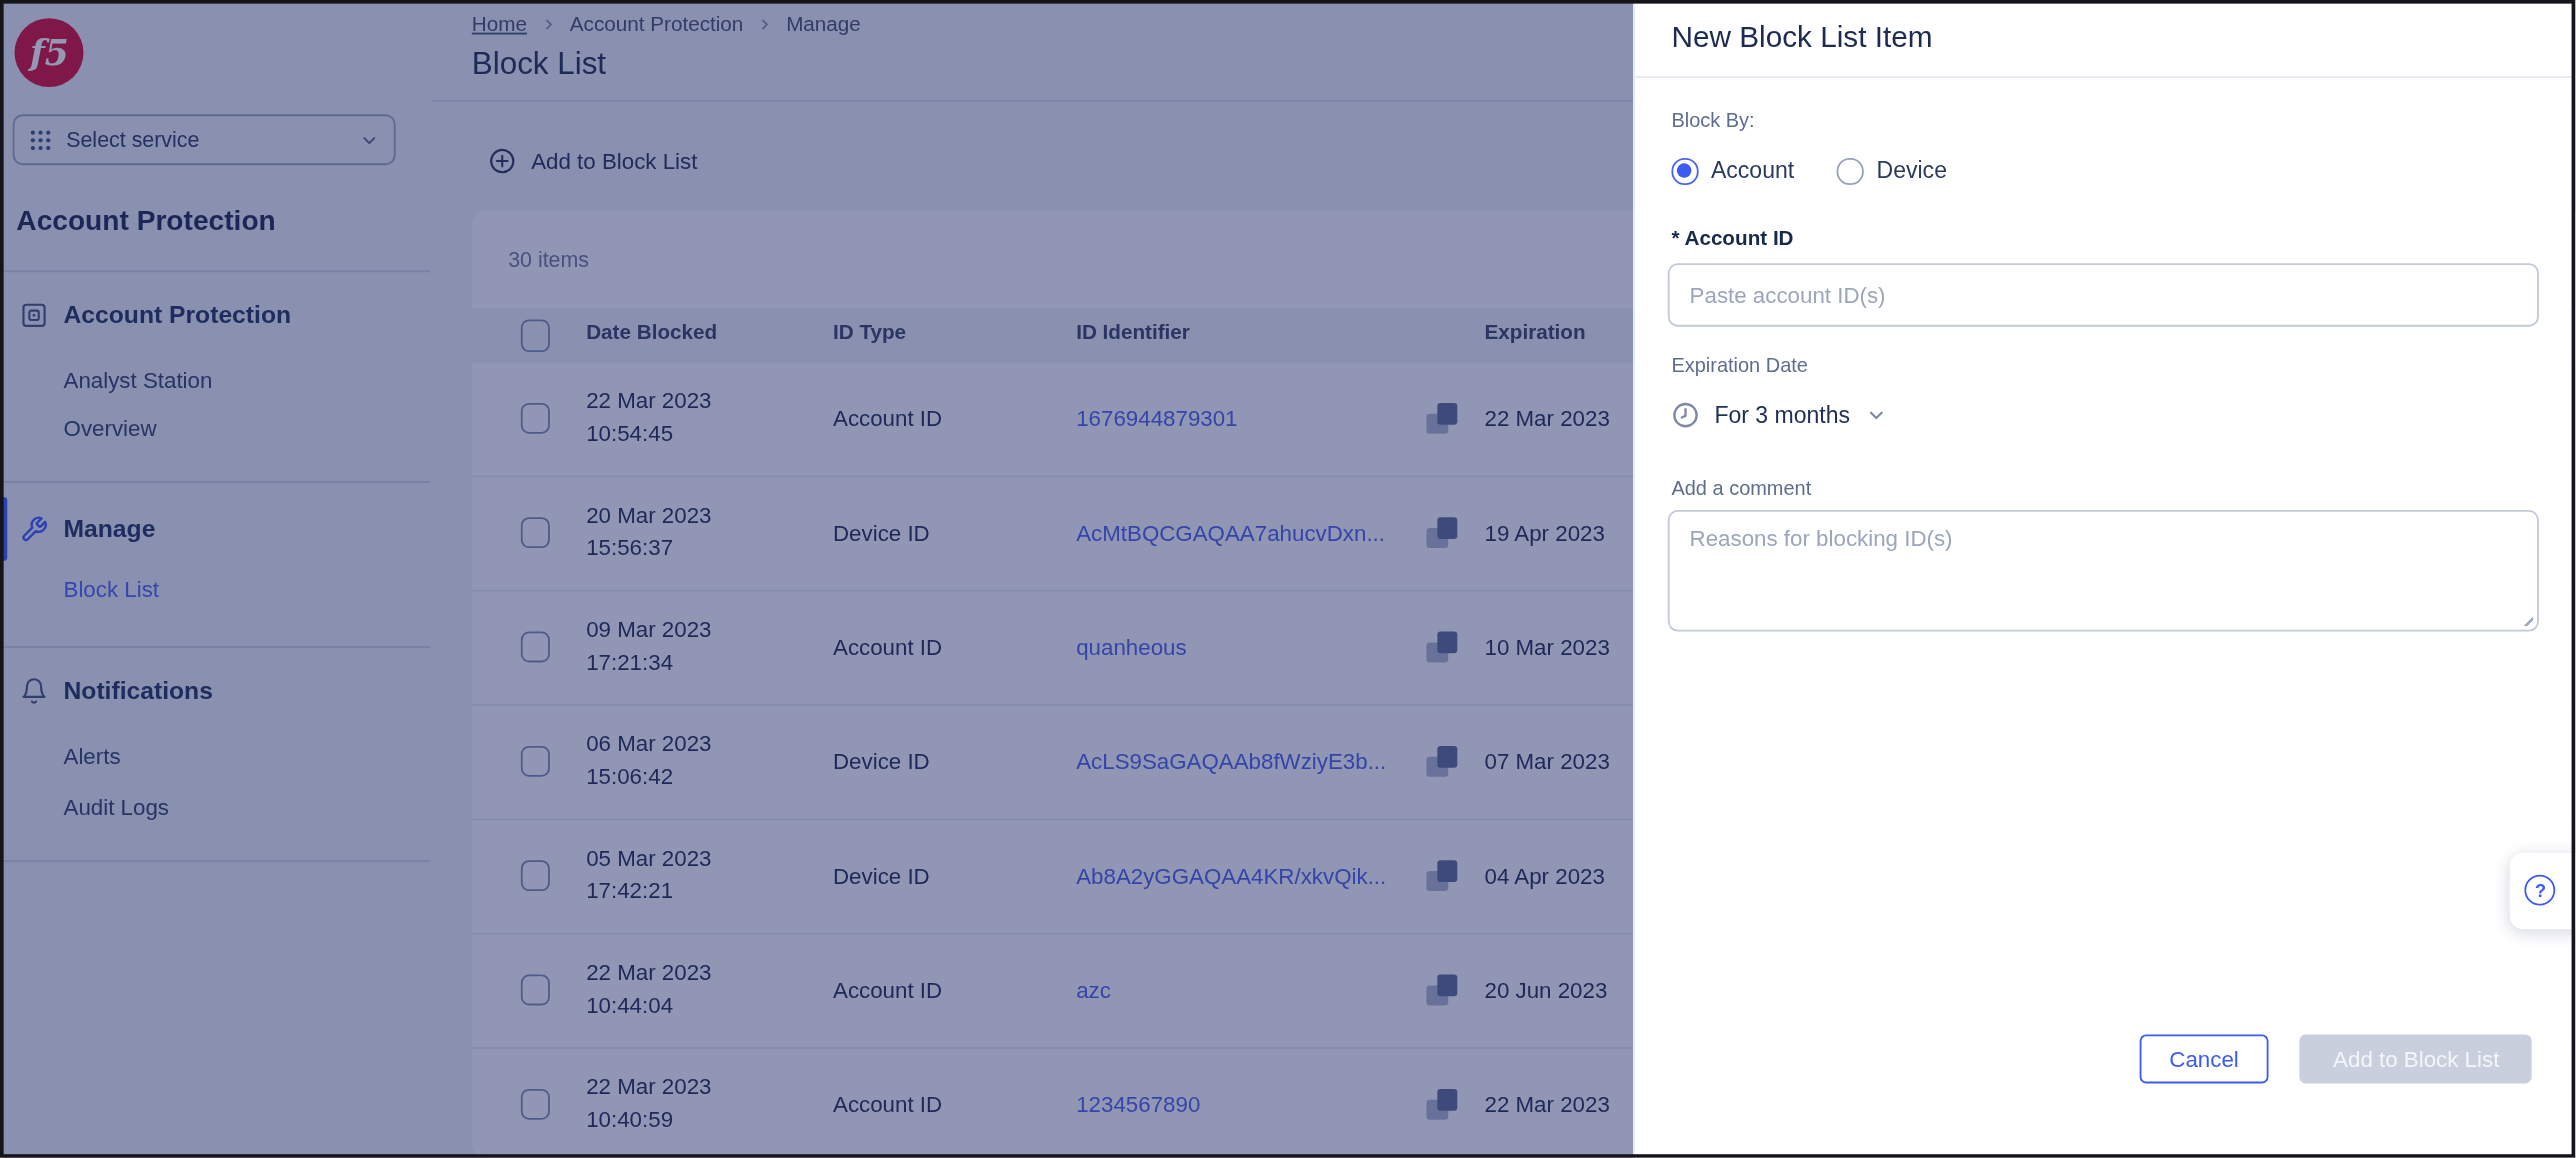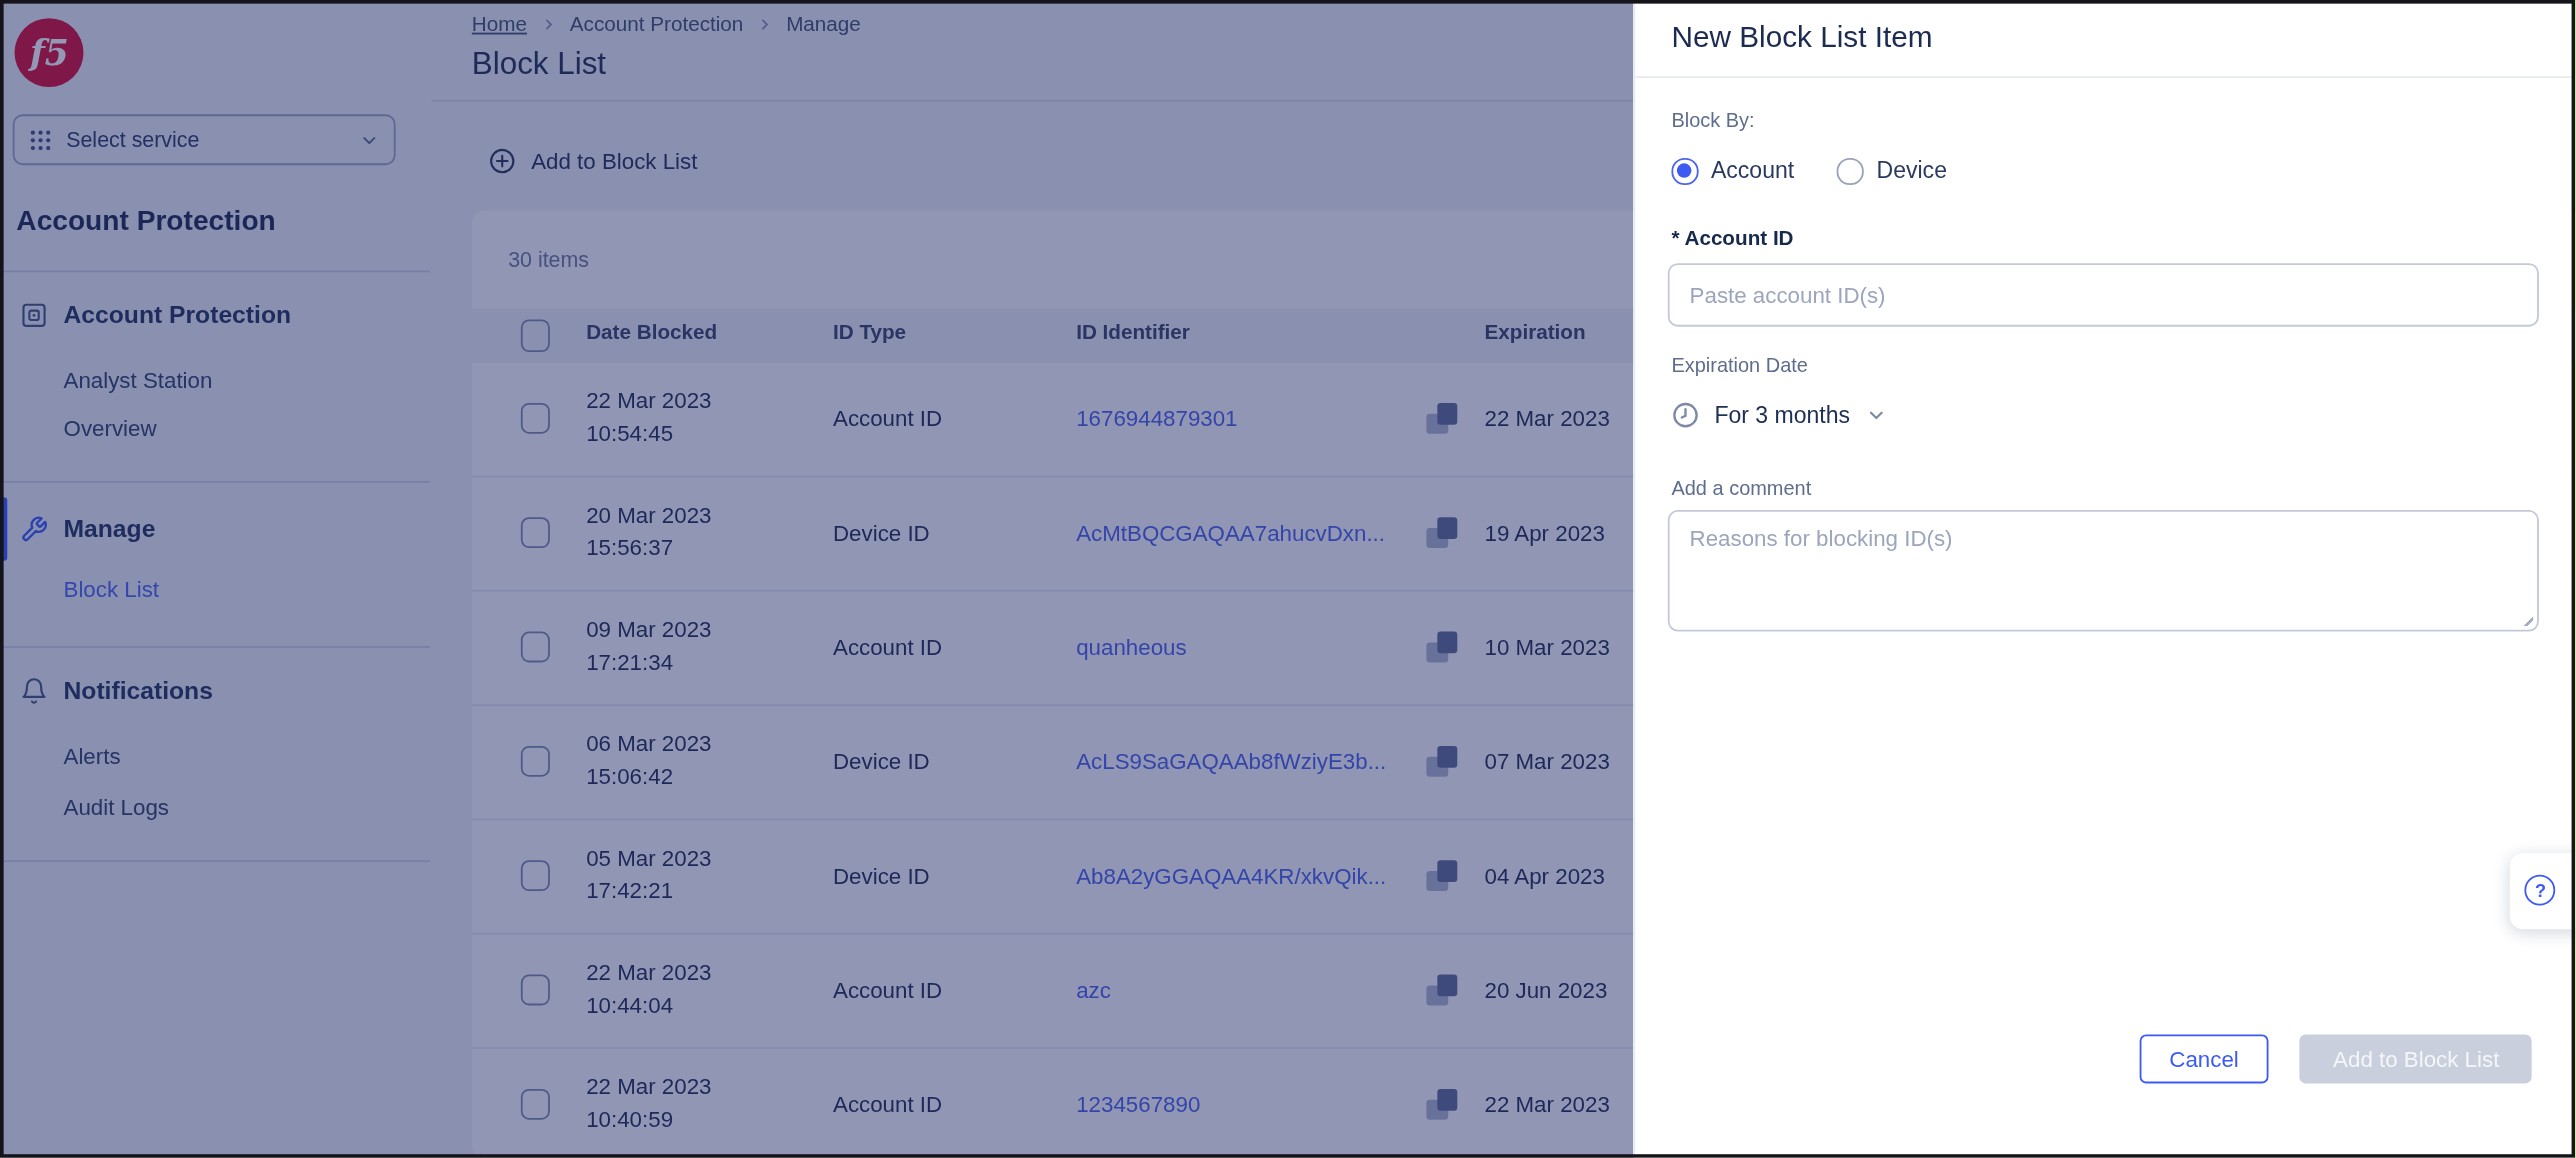--- a/index.html
+++ b/index.html
@@ -1,17 +1,17 @@
 <!DOCTYPE html>
 <html style="font-size:14.5px"><head>
 <meta charset="utf-8">
 <style>
   html,body{margin:0;padding:0;background:#14141a;}
   body{font-family:"Liberation Sans",sans-serif;-webkit-font-smoothing:antialiased;}
-  .viewport{position:relative;width:2576px;height:1158px;overflow:hidden;background:#bef264;}
+  .viewport{position:relative;width:2576px;height:1158px;overflow:hidden;background:#eab308;}
   .stage{position:absolute;left:0;top:0;width:1419px;height:638px;transform:scale(1.8148);transform-origin:0 0;background:#eef0f5;overflow:hidden;}
 
   
   .sidebar{position:absolute;left:0;top:0;width:238px;height:638px;background:#eef0f5;border-right:0.9px solid #d5dae5;}
   .logo{position:absolute;left:8.2px;top:10px;width:38px;height:38px;border-radius:50%;background:#d90e33;display:flex;align-items:center;justify-content:center;color:#fff;font-family:"DejaVu Serif",serif;font-style:italic;font-weight:bold;font-size:19px;line-height:1;}
   .svc-box{position:absolute;left:7.3px;top:63px;width:211px;height:28px;border:0.9px solid #9aa6c0;border-radius:5.5px;display:flex;align-items:center;padding:0 8.2px;box-sizing:border-box;cursor:pointer;}
   .svc-box .lbl-sel{font-size:11.8px;color:#2c3c64;margin-left:7.3px;flex:1;}
   .svc-title{position:absolute;left:9px;top:113px;font-size:15.5px;font-weight:bold;color:#1b2b4f;}
   .sb-div{position:absolute;left:0;width:237px;border-top:0.9px solid #cdd3e0;}
   .nav-sec-label{position:absolute;left:35px;font-size:13.6px;font-weight:600;color:#22335c;}

